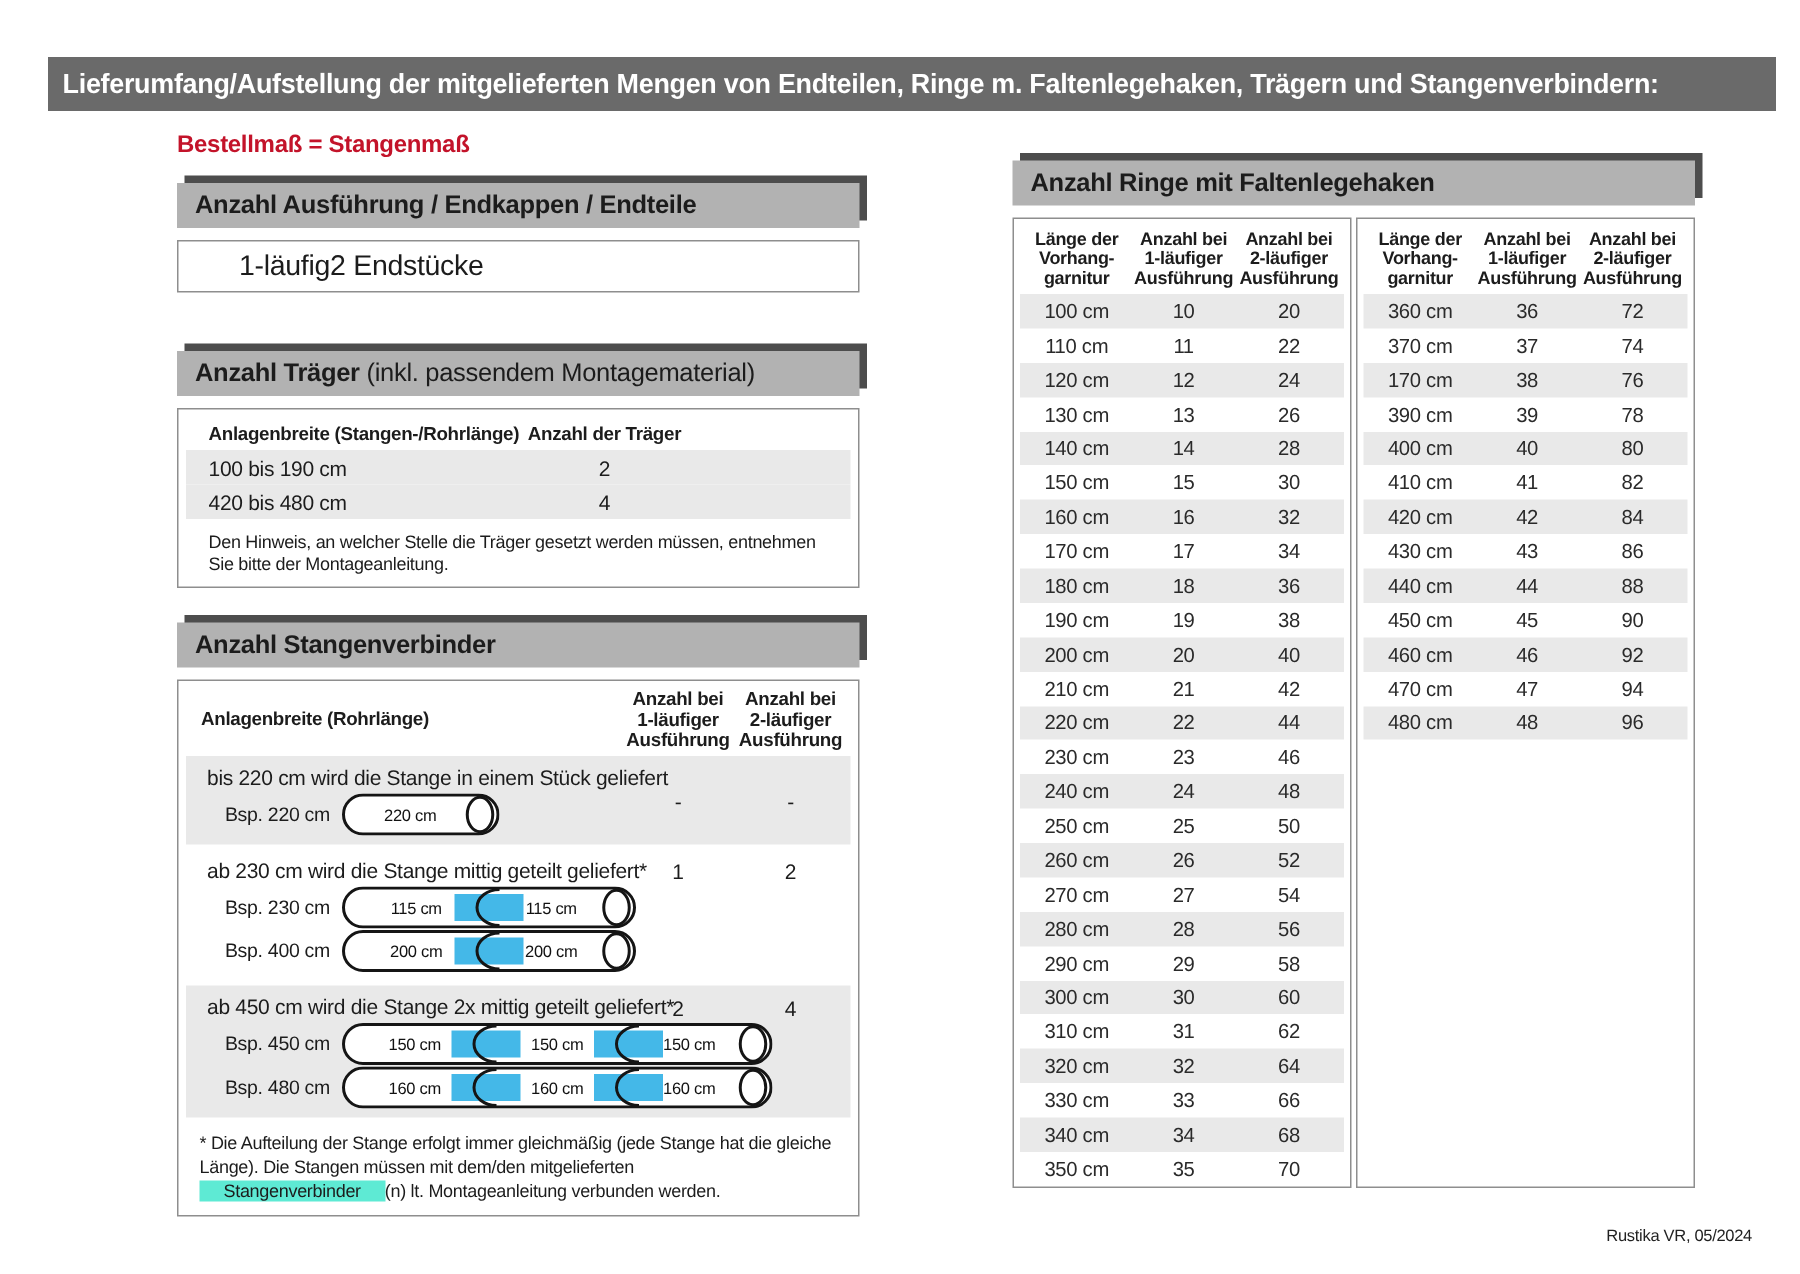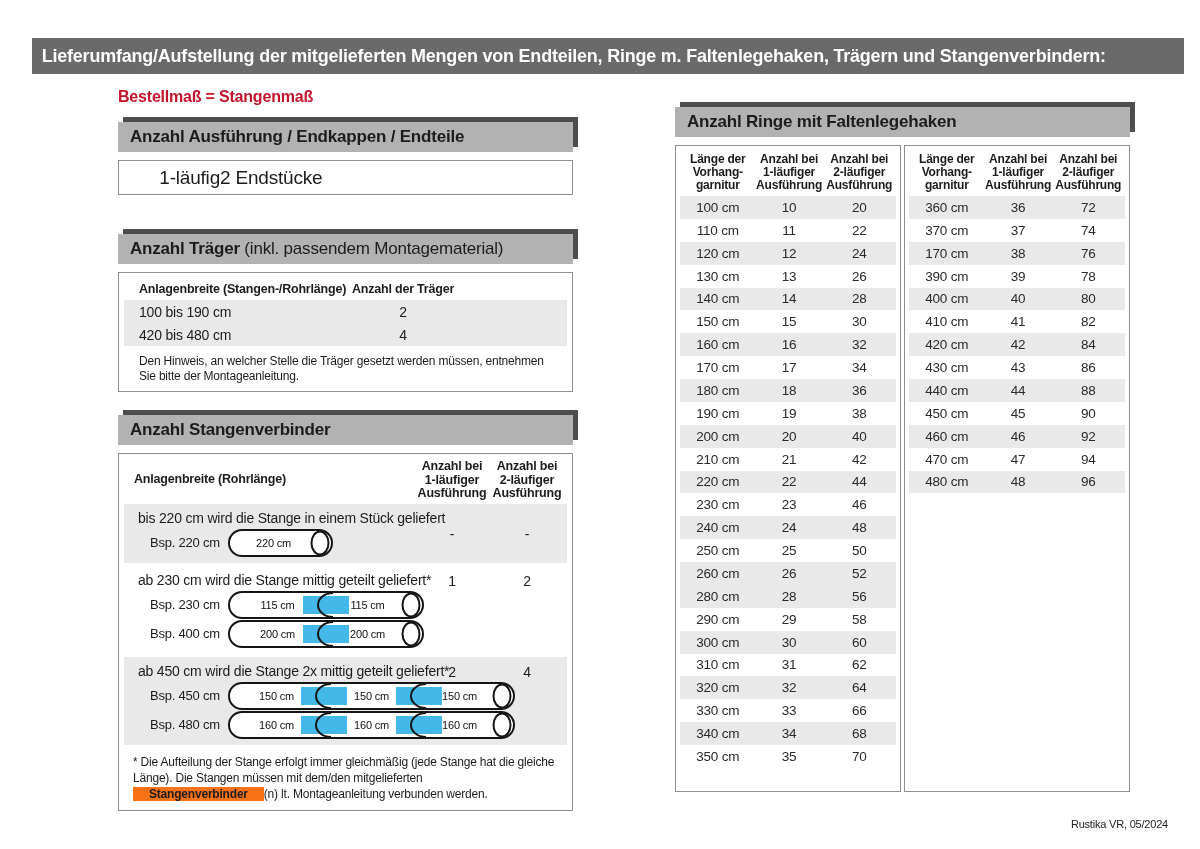--- a/index.html
+++ b/index.html
@@ -49,21 +49,21 @@
   .group{position:relative;margin:0 5px 3px;padding:4px 0 6px;}
   .group.alt{background:#e9e9e9;}
   .gtext{margin-left:14px;font-size:14px;height:20px;display:flex;align-items:center;}
   .gv{position:absolute;width:76px;text-align:center;font-size:14px;top:7px;}
   .gv.v1{left:290px;}
   .gv.v2{left:365px;}
   .group.centered .gv{top:50%;transform:translateY(-50%);}
   .rodrow{display:flex;align-items:center;height:29px;}
   .rodrow .rlabel{width:96px;text-align:right;font-weight:normal;font-size:13px;margin-right:8px;flex:none;}
   .footnote{margin:9px 14px 4px;font-size:12px;line-height:16px;}
-  .hl{background:#f97316;padding:0 16px;font-weight:bold;}
+  .hl{background:#5eead4;padding:0 16px;}
 
   .right-col{position:absolute;left:675px;top:105px;width:455px;}
   .right-col .band{margin-top:2px;}
   .ring-tables{margin-top:8px;display:flex;gap:3px;}
   .ring-box{width:226px;height:647px;border:1px solid #8e8e8e;box-sizing:border-box;padding:0 4px;background:#fff;}
   .ring-head{display:flex;padding-top:7px;height:43px;}
   .ring-head .hc{font-size:12px;font-weight:bold;line-height:13px;text-align:center;}
   .w1{width:35%;} .w2{width:31%;} .w3{width:34%;}
   .ring-row{height:22.88px;display:flex;align-items:center;font-size:13.5px;color:#2a2a2a;}
   .ring-row.alt{background:#e9e9e9;}
@@ -314,20 +314,25 @@
           <div class="ring-row">
             <span class="w1">250 cm</span>
             <span class="w2">25</span>
             <span class="w3">50</span>
           </div>
           <div class="ring-row alt">
             <span class="w1">260 cm</span>
             <span class="w2">26</span>
             <span class="w3">52</span>
           </div>
+          <div class="ring-row">
+            <span class="w1">270 cm</span>
+            <span class="w2">27</span>
+            <span class="w3">54</span>
+          </div>
           <div class="ring-row alt">
             <span class="w1">280 cm</span>
             <span class="w2">28</span>
             <span class="w3">56</span>
           </div>
           <div class="ring-row">
             <span class="w1">290 cm</span>
             <span class="w2">29</span>
             <span class="w3">58</span>
           </div>

